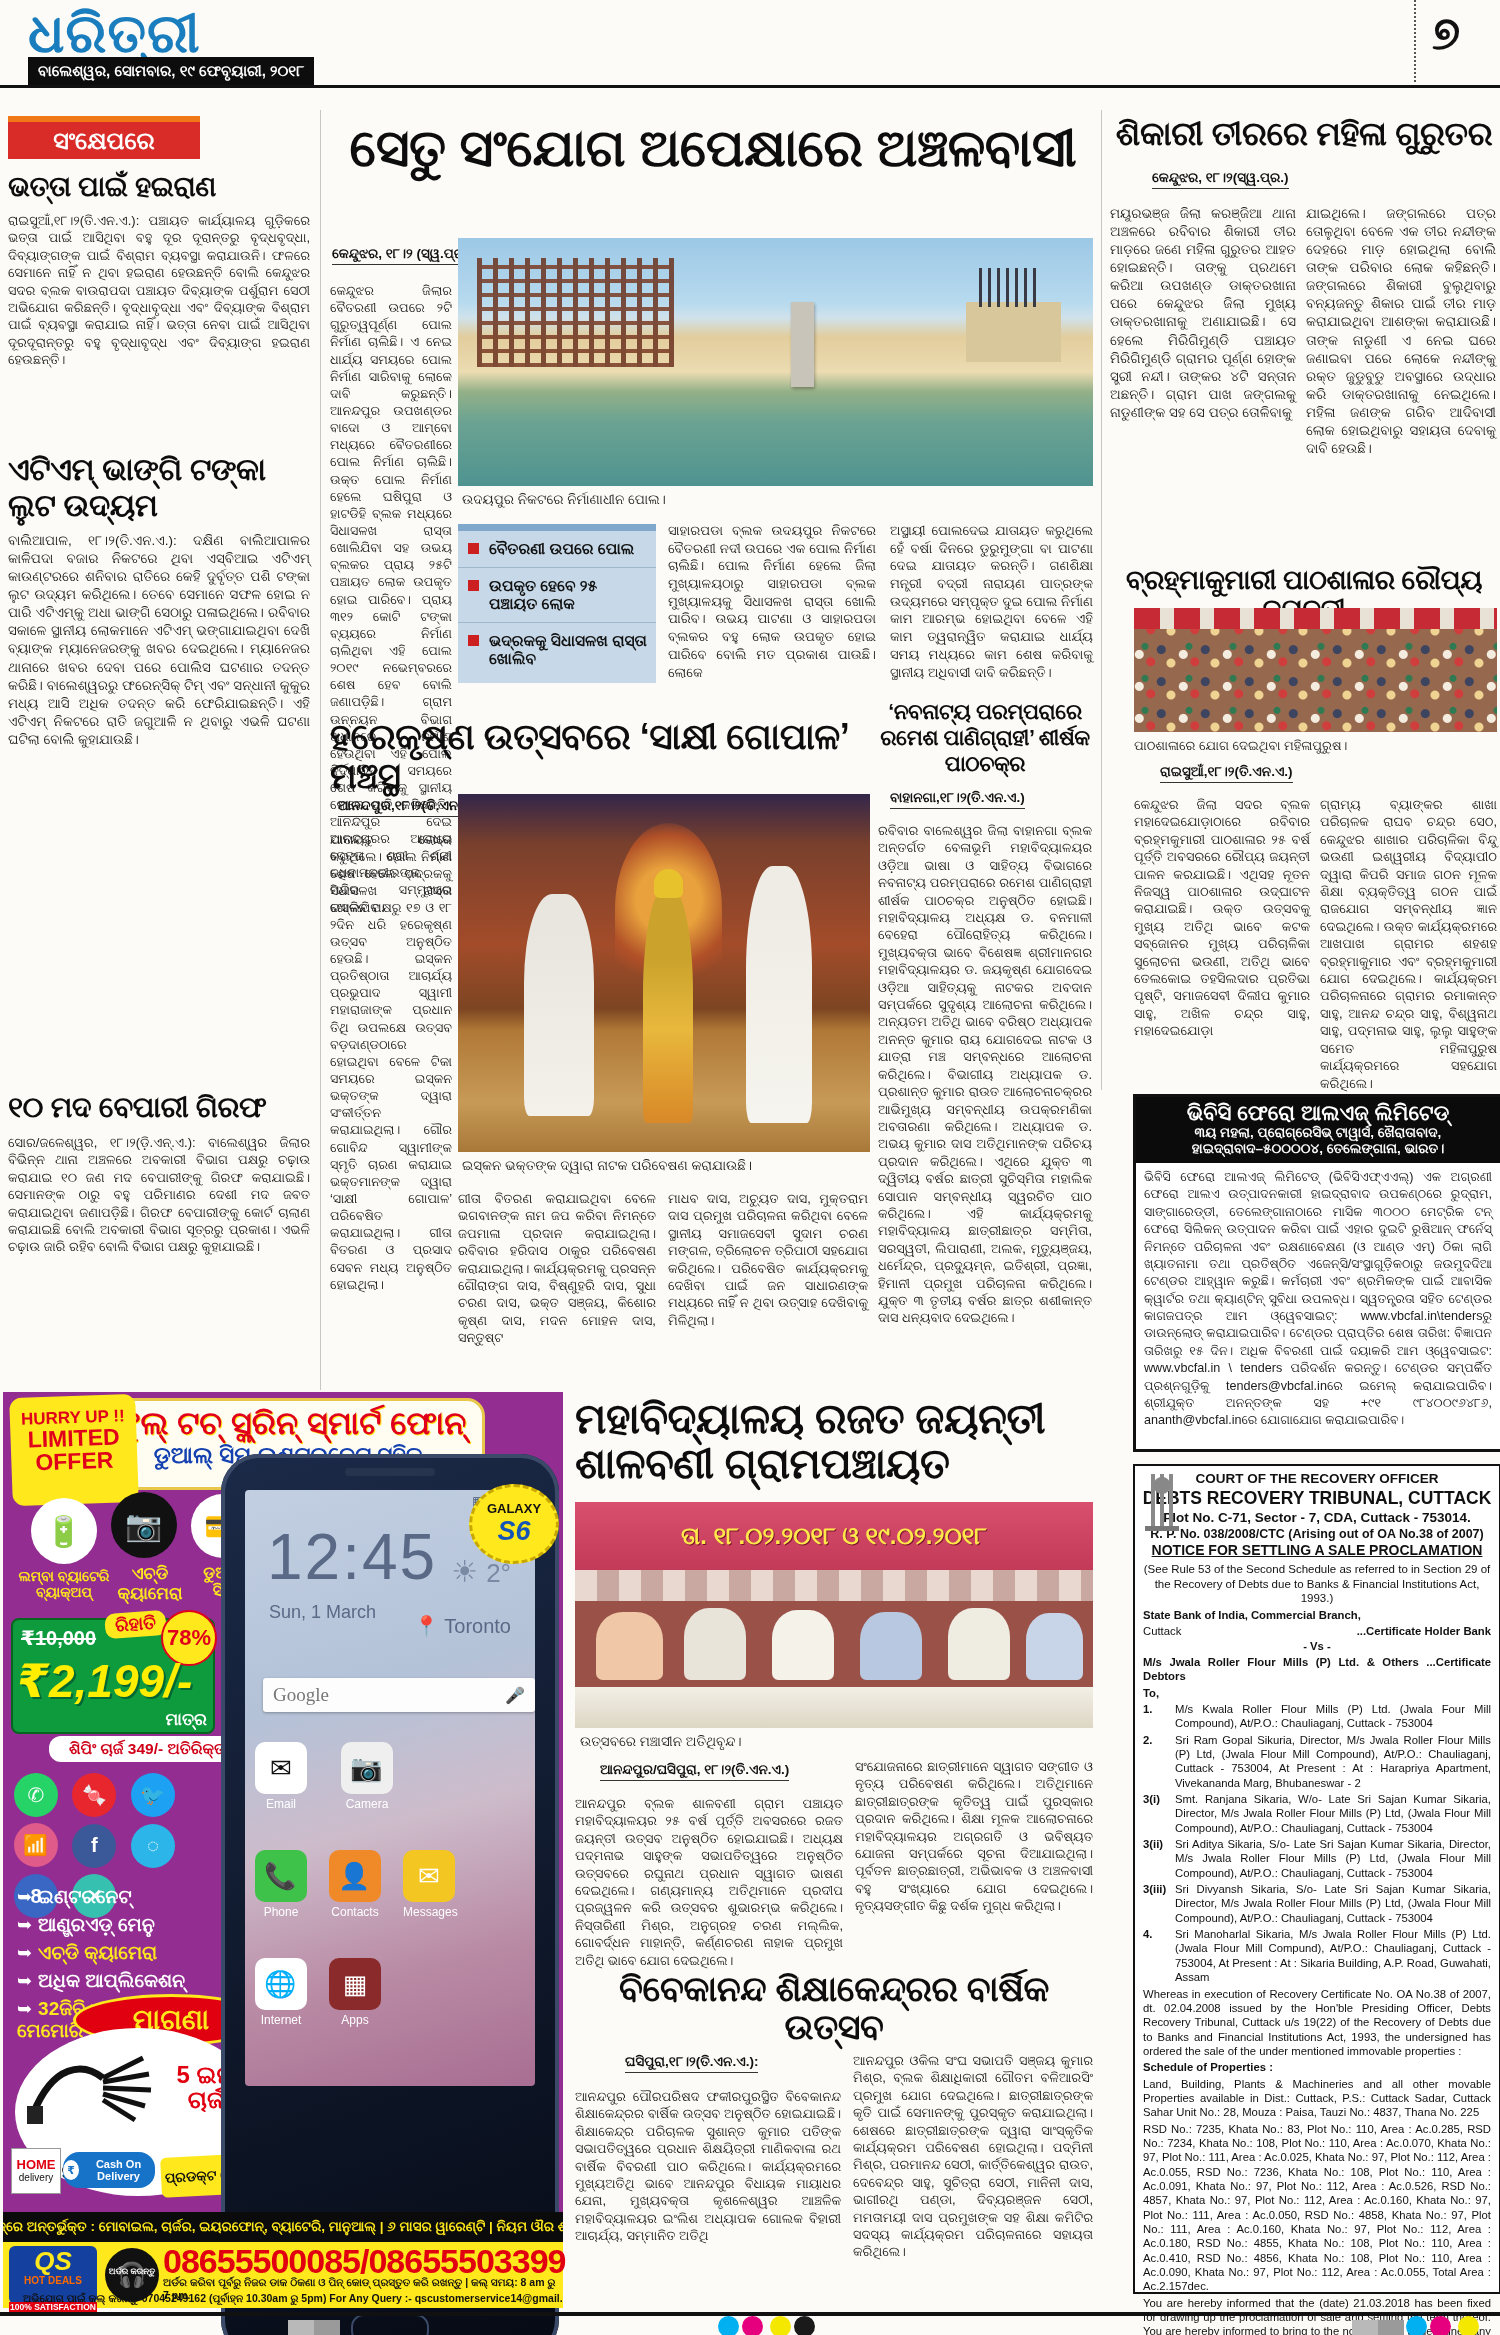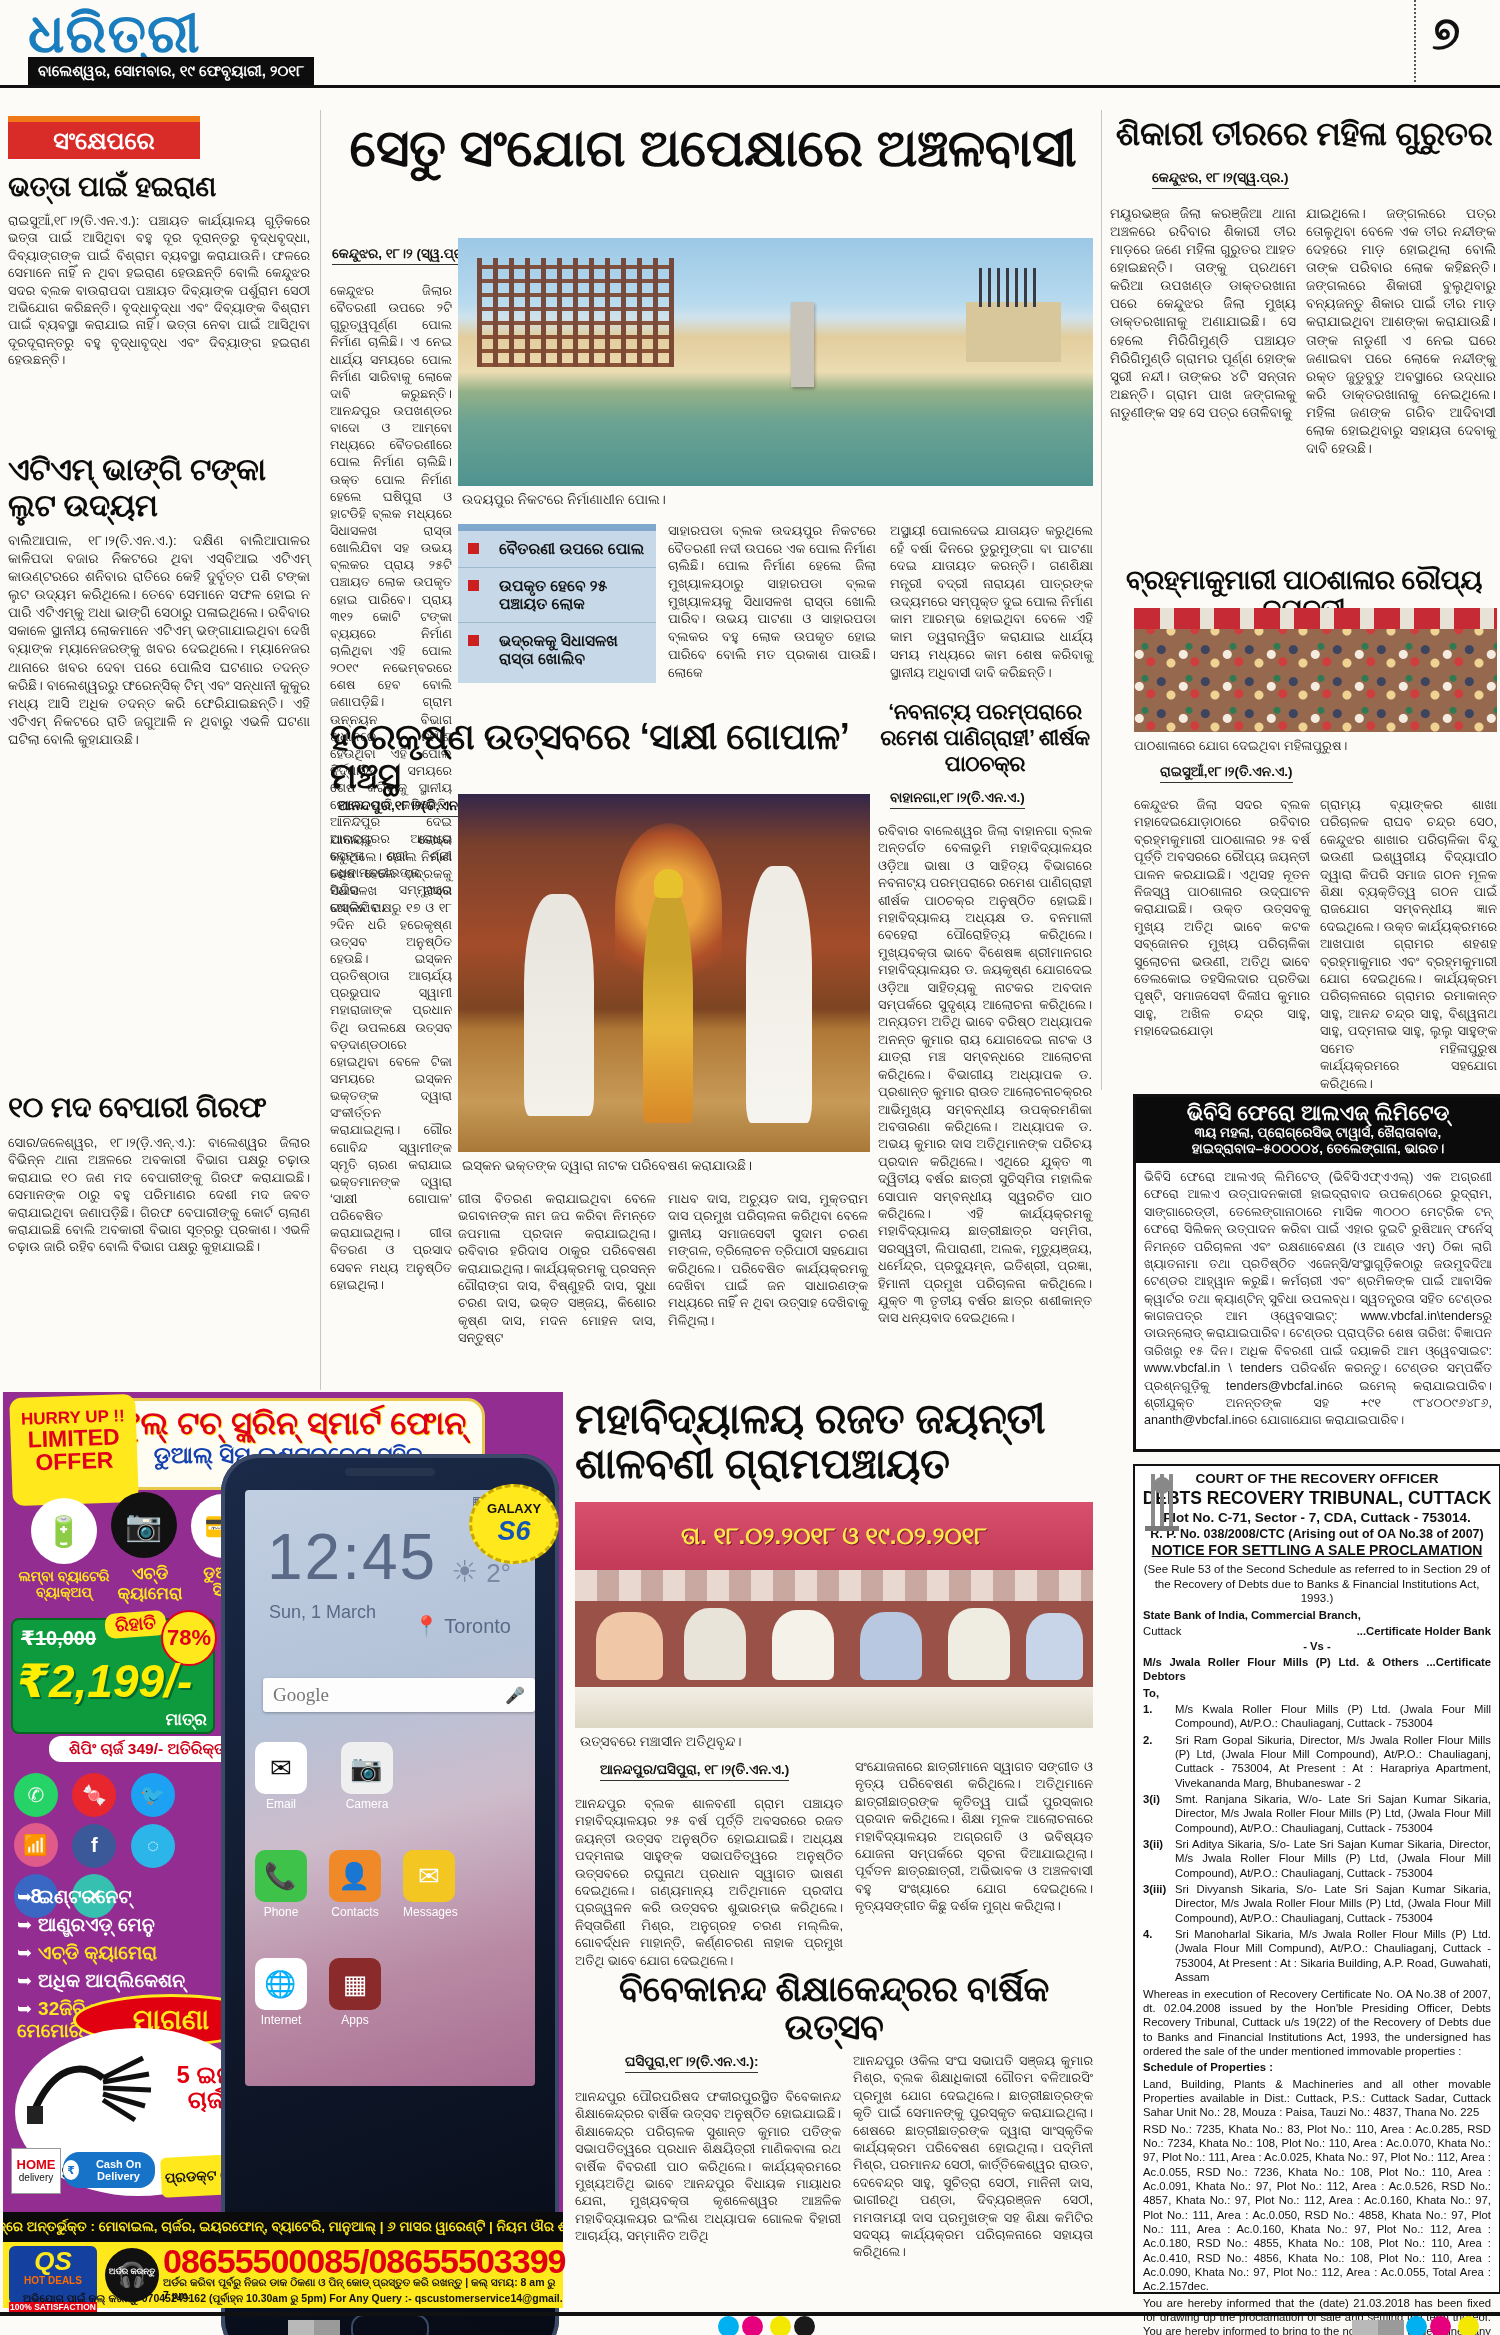--- a/index.html
+++ b/index.html
@@ -7,21 +7,21 @@
         font-family:"Liberation Sans","DejaVu Sans",sans-serif;color:#111;}
   .abs{position:absolute;}
   .hl{font-weight:bold;color:#0d0d0d;line-height:1.08;letter-spacing:-0.5px;}
   .body-txt{font-size:13px;line-height:1.34;text-align:justify;color:#1a1a1a;}
   .dateline{font-size:13.5px;font-weight:bold;border-bottom:1px solid #333;display:inline-block;padding-bottom:2px;}
   .caption{font-size:13.5px;color:#222;}
   .vrule{border-left:1px solid #c9c6c0;}
   .photo{overflow:hidden;}
   .redbox{background:#d92b27;color:#fff;font-weight:bold;text-align:center;}
   .infobox{background:#c7d9e8;border-top:7px solid #7fa8cc;}
-  .info-item{display:flex;gap:20px;padding:9px 8px 8px 10px;border-bottom:1px solid #9fb8cc;}
+  .info-item{display:flex;gap:10px;padding:9px 8px 8px 10px;border-bottom:1px solid #9fb8cc;}
   .info-item:last-child{border-bottom:none;}
   .bullet{width:11px;height:11px;background:#cc1f1f;margin-top:3px;flex:0 0 11px;}
   .info-txt{font-size:15.5px;font-weight:bold;line-height:1.2;}
   .notice-black{background:#0b0b0b;color:#fff;text-align:center;}
   .drt{border:2px solid #111;background:#fff;font-size:11.3px;line-height:1.27;}
   .drt .c{text-align:center;}
   .drt p{margin:2px 8px;text-align:justify;}
   .party{display:flex;gap:6px;margin:2px 8px;text-align:justify;}
   .party .no{flex:0 0 26px;font-weight:bold;}
   .ad{background:#932d92;}

